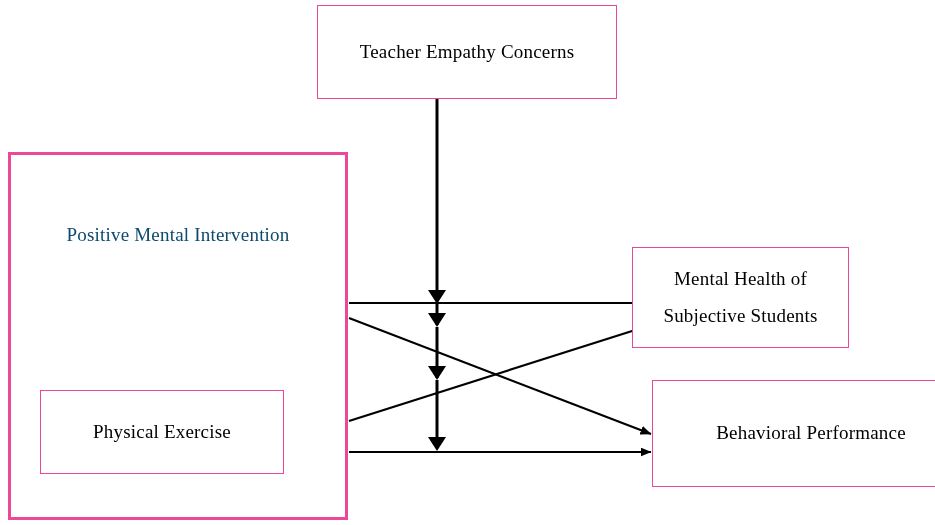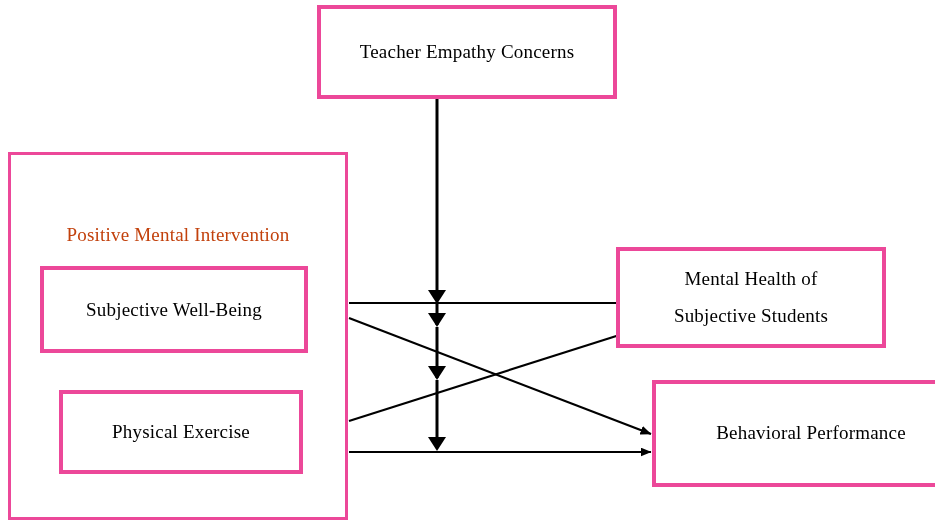--- a/index.html
+++ b/index.html
@@ -12,21 +12,21 @@
     width: 935px;
     height: 525px;
     background: #ffffff;
     font-family: "Liberation Serif", "DejaVu Serif", serif;
     overflow: hidden;
   }
   .box {
     position: absolute;
     box-sizing: border-box;
     background: #ffffff;
-    border: 4px solid #ec4899;
+    border: 1px solid #ec4899;
     display: flex;
     flex-direction: column;
     align-items: center;
     justify-content: center;
     text-align: center;
     color: #000000;
   }
   .box-label {
     font-size: 19px;
     line-height: 1.05;
@@ -55,43 +55,42 @@
     align-items: stretch;
     border-width: 3px;
   }
   #container-title {
     position: absolute;
     left: 0;
     right: 0;
     top: 70px;
     text-align: center;
     font-size: 19px;
-    color: #c2410c;
+    color: #0c4a6e;
   }
 
   
   #box-subjective-wellbeing {
     left: 40px;
     top: 266px;
     width: 268px;
     height: 87px;
   }
   #box-physical-exercise {
     left: 40px;
     top: 390px;
     width: 244px;
     height: 84px;
-    margin-left: 19px;
   }
 
   
   #box-mental-health {
-    left: 616px;
+    left: 632px;
     top: 247px;
-    width: 270px;
+    width: 217px;
     height: 101px;
   }
   #box-behavioral-performance {
     left: 652px;
     top: 380px;
     width: 318px;
     height: 107px;
   }
 
   #edge-layer {
@@ -148,23 +147,20 @@
   </svg>
 
   <div class="box" id="box-teacher-empathy">
     <div class="box-label">Teacher Empathy Concerns</div>
   </div>
 
   <div class="box" id="box-positive-intervention">
     <div id="container-title" class="box-label">Positive Mental Intervention</div>
   </div>
 
-  <div class="box" id="box-subjective-wellbeing">
-    <div class="box-label">Subjective Well-Being</div>
-  </div>
 
   <div class="box" id="box-physical-exercise">
     <div class="box-label">Physical Exercise</div>
   </div>
 
   <div class="box" id="box-mental-health">
     <div class="box-label two-line">Mental Health of</div>
     <div class="box-label two-line">Subjective Students</div>
   </div>
 

